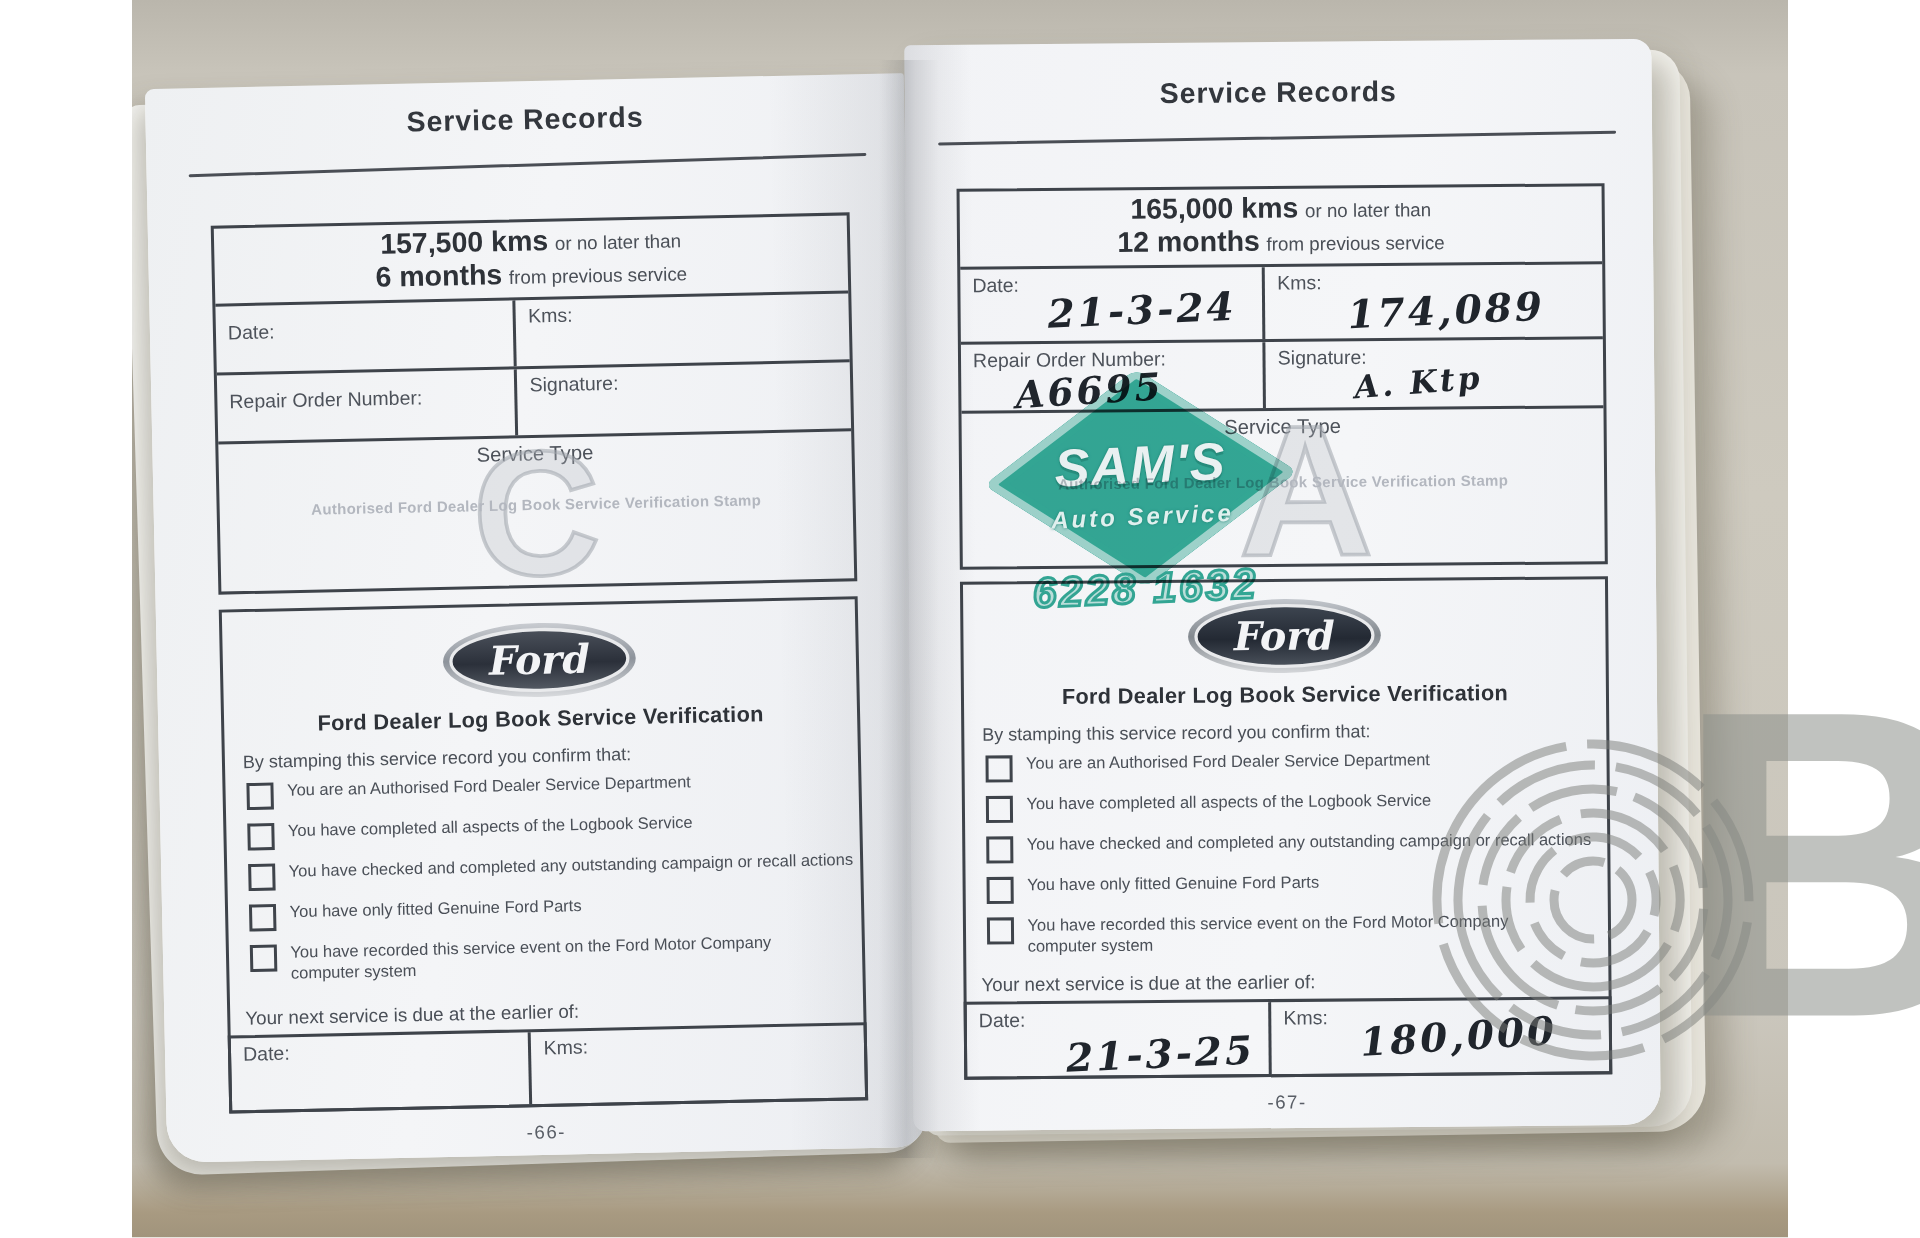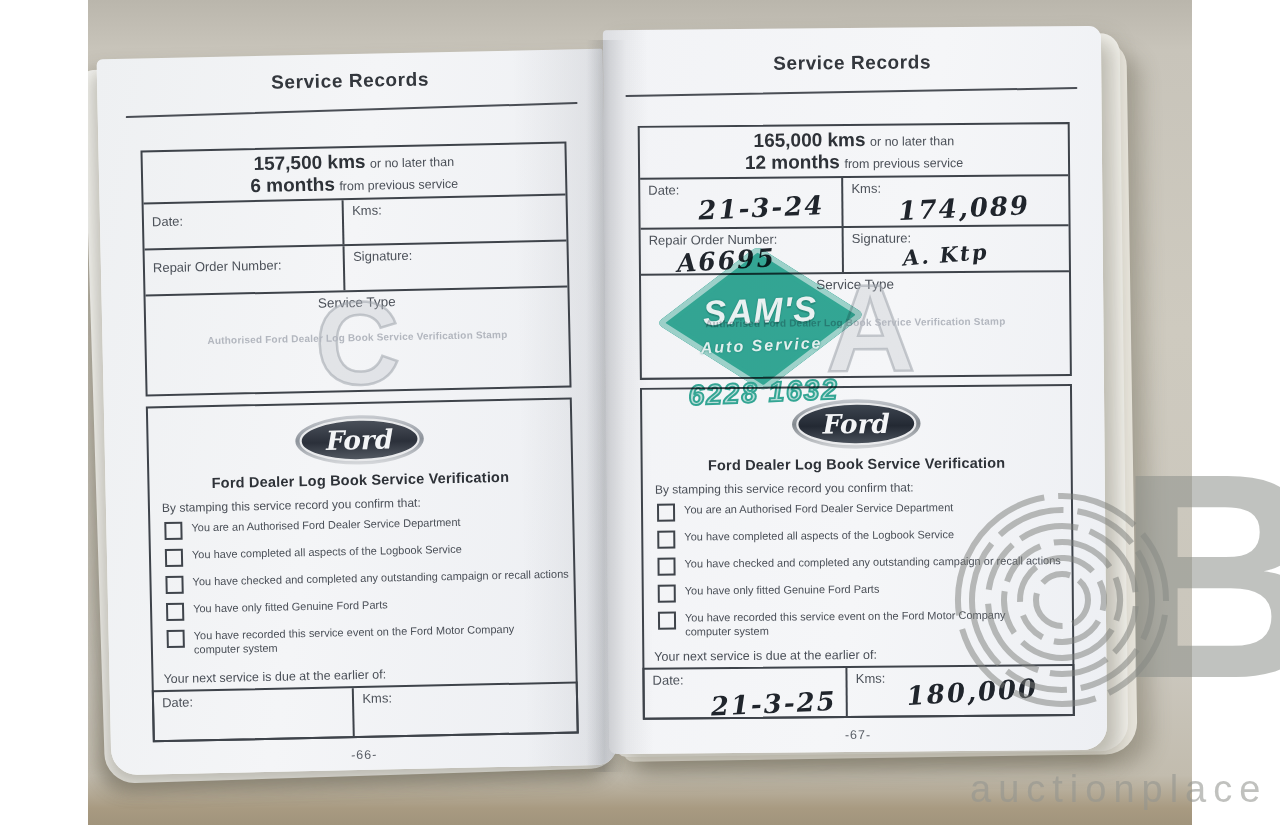--- a/index.html
+++ b/index.html
@@ -264,14 +264,13 @@
     <g fill="none" stroke="rgba(122,124,119,.5)" stroke-width="6">
       <circle cx="112" cy="110" r="26" stroke-dasharray="30 10 48 12"></circle>
       <circle cx="112" cy="110" r="42" stroke-dasharray="52 12 30 14 40 10" transform="rotate(30 112 110)"></circle>
       <circle cx="112" cy="110" r="58" stroke-dasharray="64 12 44 10 50 14" transform="rotate(70 112 110)"></circle>
       <circle cx="112" cy="110" r="74" stroke-dasharray="80 14 52 10 60 12" transform="rotate(115 112 110)"></circle>
       <circle cx="112" cy="110" r="90" stroke-dasharray="92 12 70 14 64 10" transform="rotate(160 112 110)"></circle>
       <circle cx="112" cy="110" r="104" stroke-dasharray="100 14 84 12 72 14" transform="rotate(205 112 110)"></circle>
     </g>
   </svg>
   <div class="wm-b">B</div>
-  <div class="wm-sub">auctionplace</div>
 </div>
 
 </body></html>

